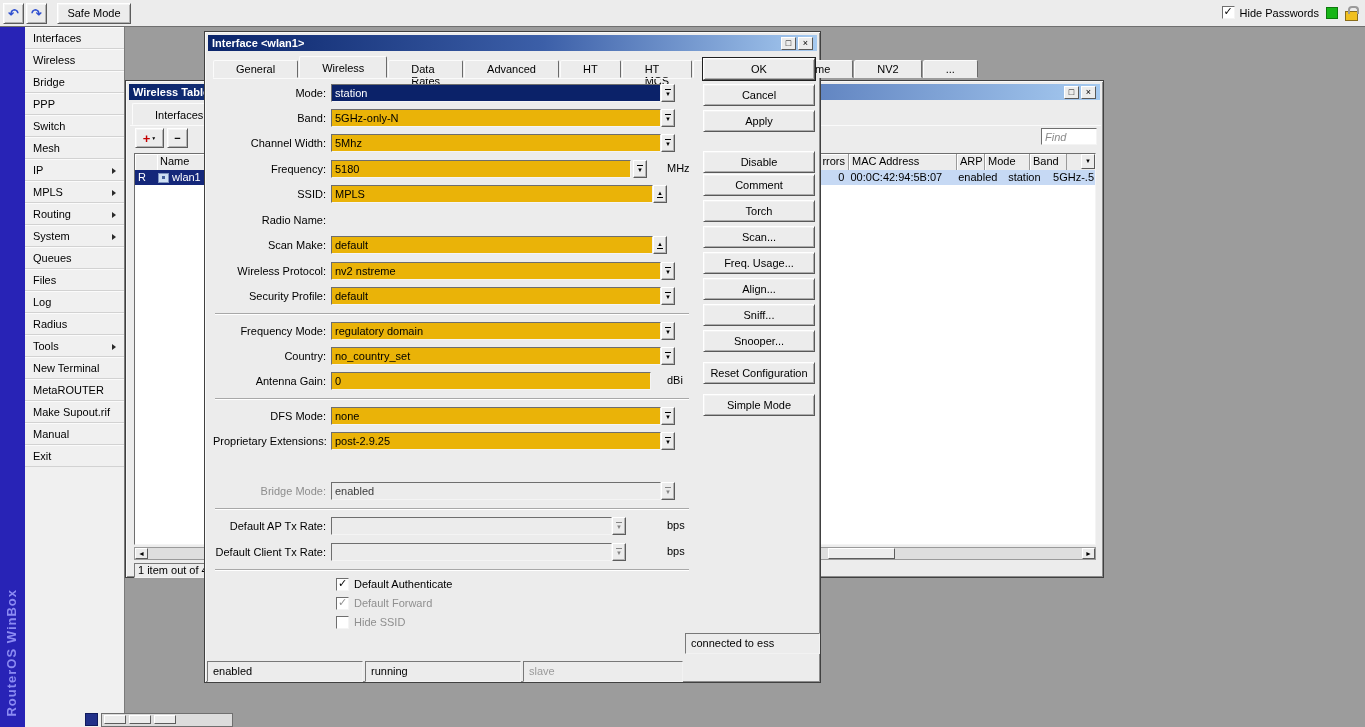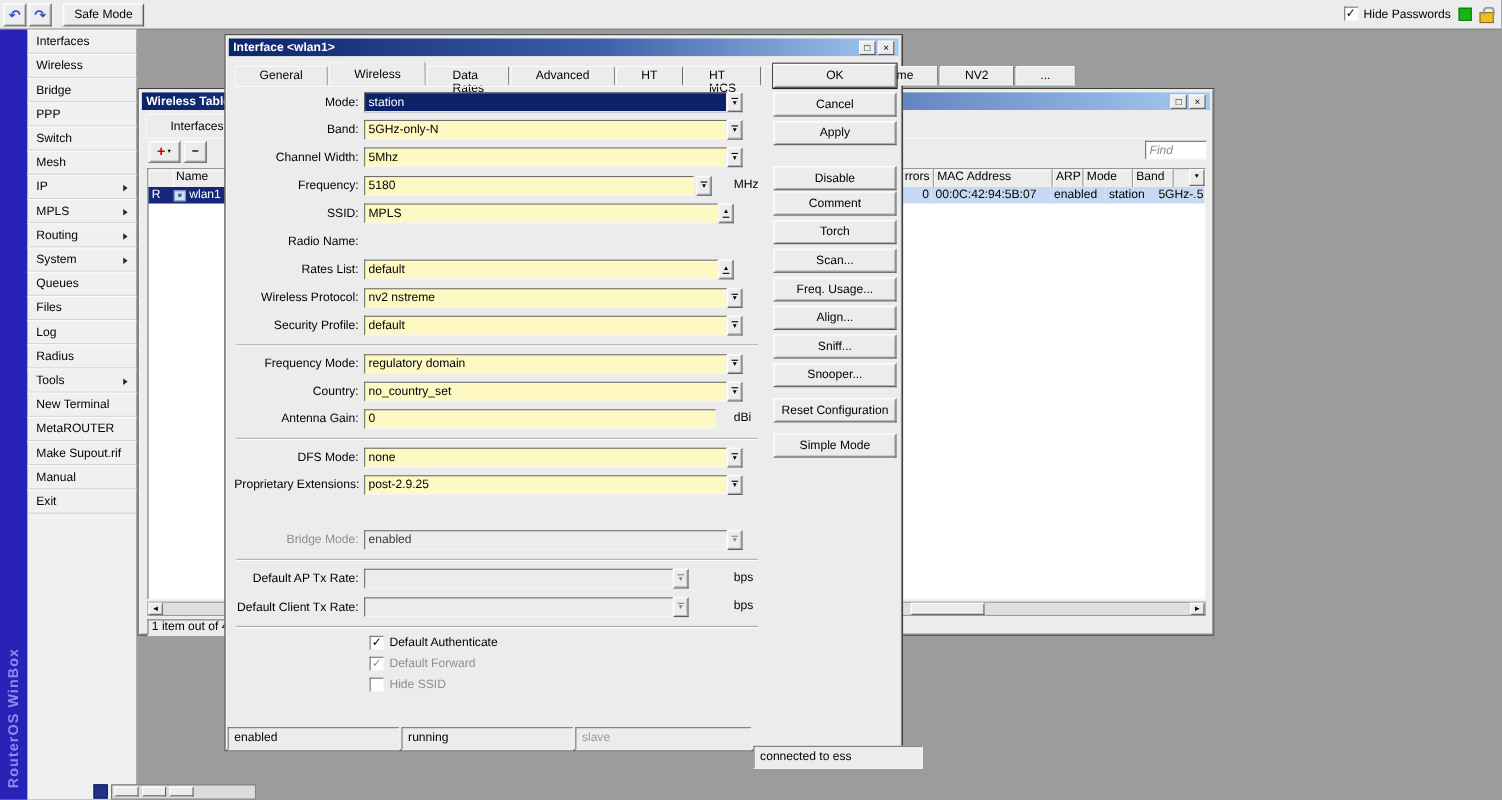--- a/index.html
+++ b/index.html
@@ -76,21 +76,21 @@
   .wtstatus{position:absolute;left:8px;top:482px;width:97px;height:15px;line-height:13px;padding:0 3px;
       background:#ececec;border:1px solid;border-color:#787878 #f2f2f2 #f2f2f2 #787878}
   .plus{color:#c40000;font-weight:bold;font-size:13px}
   .mini-dd{font-size:5px;vertical-align:3px;margin-left:1px}
   .minus{font-weight:bold}
 
   
   .frow{position:absolute;left:8px;width:600px;height:18px;display:flex;align-items:center}
   .flab{width:118px;padding-right:5px;text-align:right;white-space:nowrap}
   .mlab{color:#8d8d8d}
-  .inp{height:18px;background:#fef9c3;border:1px solid;border-color:#6e6e6e #f4f4f4 #f4f4f4 #6e6e6e;
+  .inp{height:18px;background:#eab308;border:1px solid;border-color:#6e6e6e #f4f4f4 #f4f4f4 #6e6e6e;
       display:inline-flex;align-items:center;padding:0 3px;overflow:hidden}
   .inp .val{white-space:nowrap}
   .inp.sel{background:#0b2269;color:#fff}
   .inp.dis{background:#ececec;color:#3c3c3c}
   .dd{display:inline-flex;align-items:center;justify-content:center;width:14px;height:18px;background:#ececec;
       border:1px solid;border-color:#fff #5c5c5c #5c5c5c #fff;box-shadow:inset -1px -1px 0 #b4b4b4}
   .dd i{font-size:6px;line-height:6px;border-top:1px solid #000;padding-top:1px}
   .dd i.up{border-top:none;border-bottom:1px solid #000;padding:0 0 1px}
   .dd.dis i{color:#858585;border-color:#858585}
   .sfx{position:absolute;left:454px;top:2px}
@@ -276,21 +276,21 @@
         <span class="val">MPLS</span>
       </span>
     <span class="dd">
         <i class="up">▲</i>
       </span>
   </div>
   <div class="frow" style="top:179px">
     <span class="flab">Radio Name:</span>
   </div>
   <div class="frow" style="top:204px">
-    <span class="flab">Rates List:</span>
+    <span class="flab">Scan Make:</span>
     <span class="inp" style="width:322px">
         <span class="val">default</span>
       </span>
     <span class="dd">
         <i class="up">▲</i>
       </span>
   </div>
   <div class="frow" style="top:230px">
     <span class="flab">Wireless Protocol:</span>
     <span class="inp" style="width:330px">
@@ -420,21 +420,21 @@
   <div class="pbtn" style="top:220px">Freq. Usage...</div>
   <div class="pbtn" style="top:246px">Align...</div>
   <div class="pbtn" style="top:272px">Sniff...</div>
   <div class="pbtn" style="top:298px">Snooper...</div>
   <div class="pbtn" style="top:330px">Reset Configuration</div>
   <div class="pbtn" style="top:362px">Simple Mode</div>
 
   <div class="scell" style="left:2px;top:629px;width:156px">enabled</div>
   <div class="scell" style="left:160px;top:629px;width:156px">running</div>
   <div class="scell muted" style="left:318px;top:629px;width:160px">slave</div>
-  <div class="scell" style="left:480px;top:646px;width:154px">connected to ess</div>
+  <div class="scell" style="left:480px;top:601px;width:135px">connected to ess</div>
 </div>
 
 <div class="bfrag-icon"></div>
 <div class="bfrag">
   <span class="bfb"></span>
   <span class="bfb"></span>
   <span class="bfb"></span>
 </div>
 
 </body></html>

